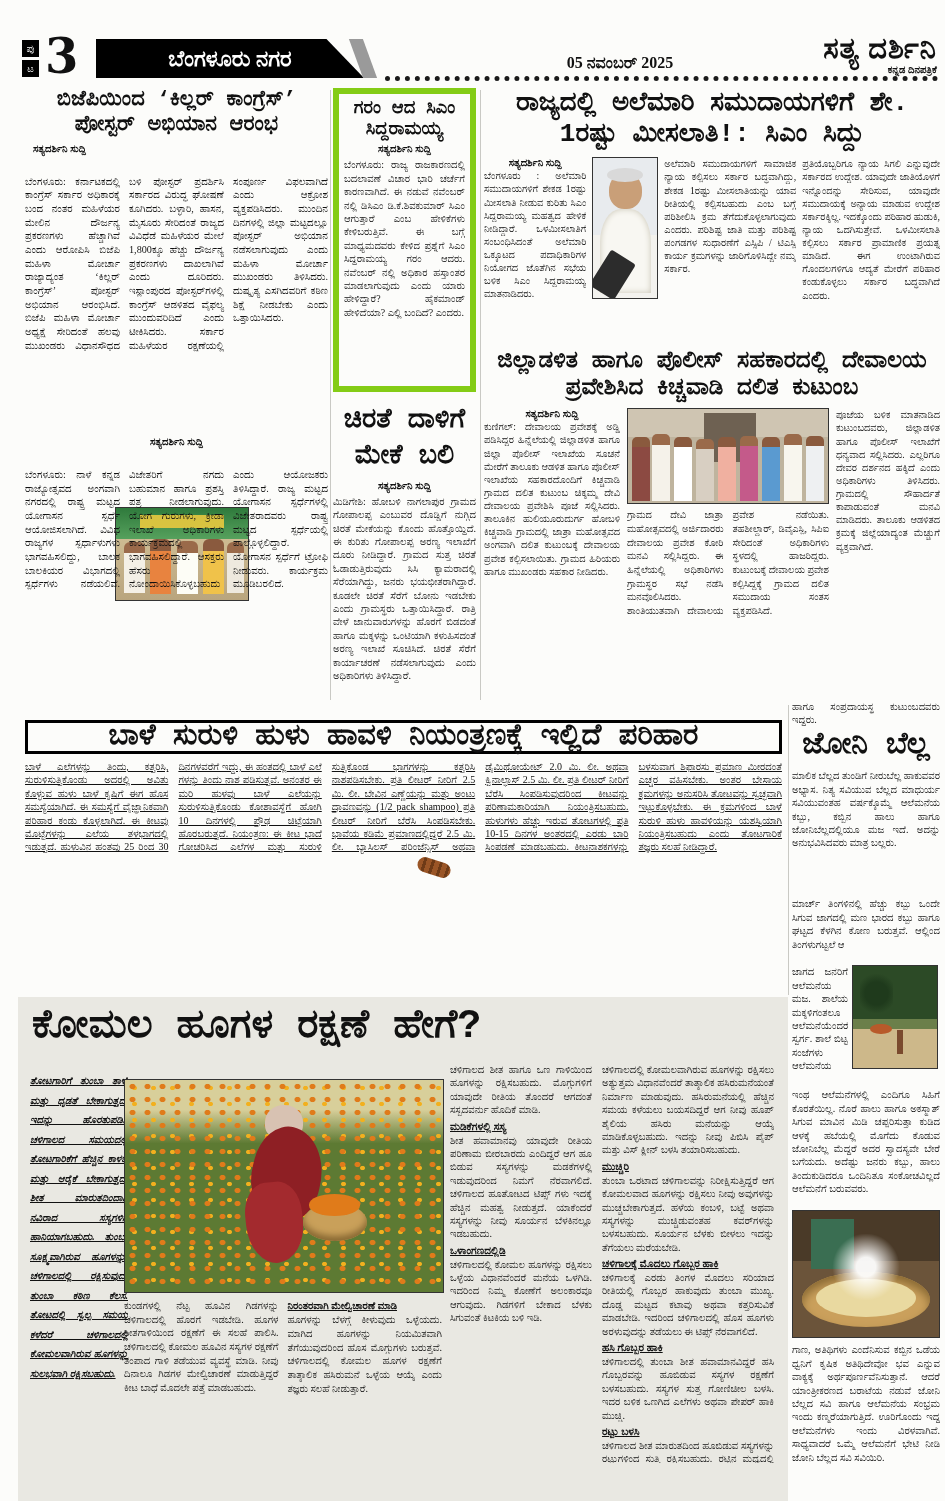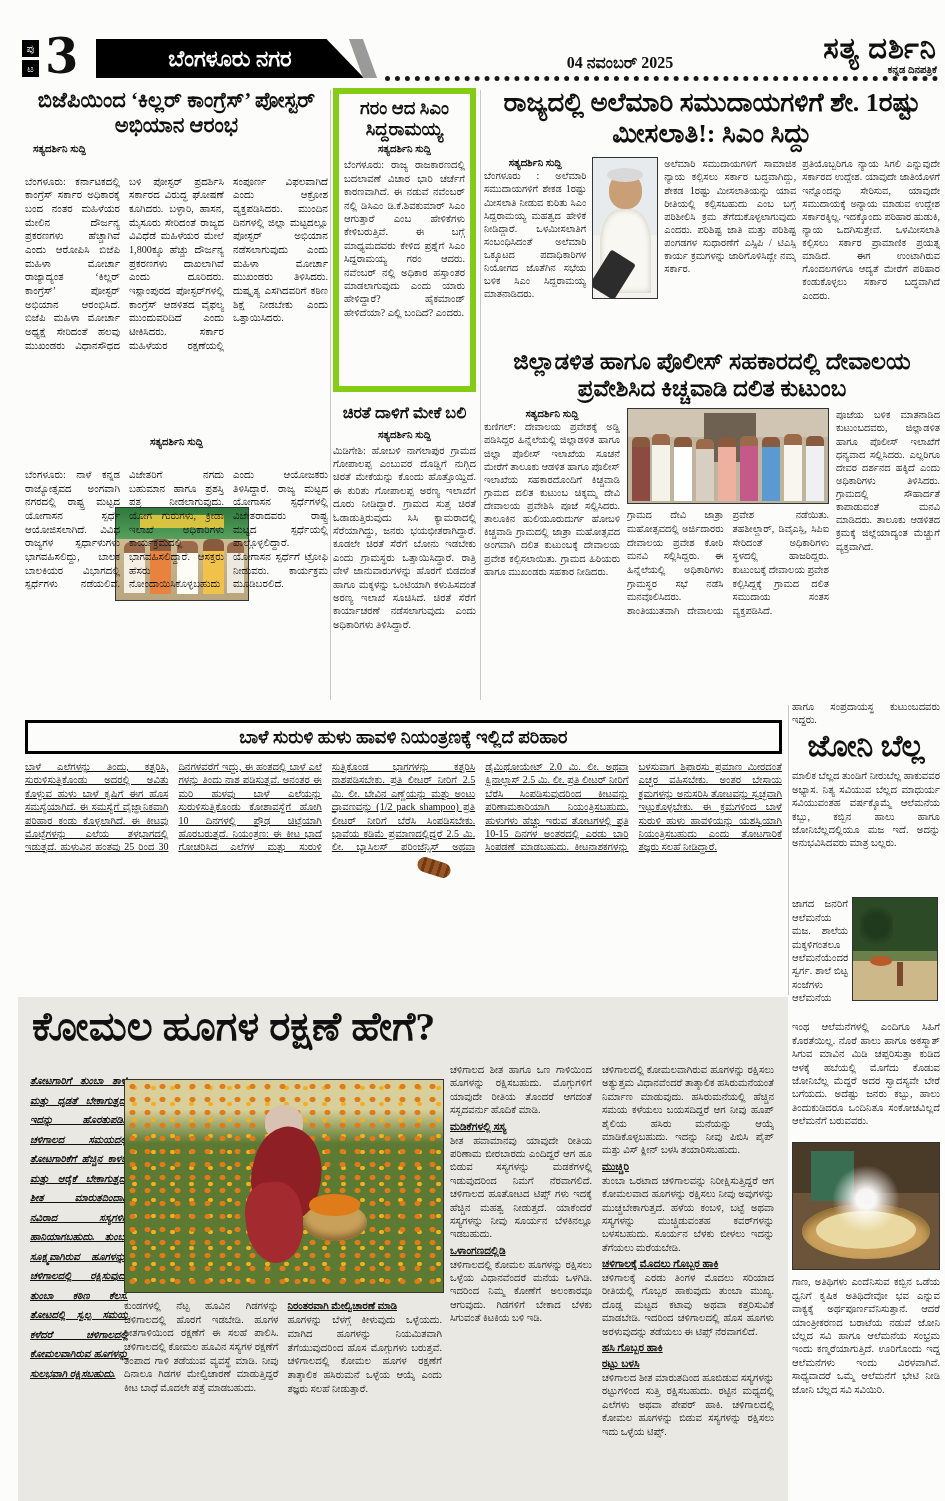--- a/index.html
+++ b/index.html
@@ -2,21 +2,21 @@
 <html><head>
 <meta charset="utf-8">
 <style>
   html,body{margin:0;padding:0;}
   body{
     width:945px;height:1501px;position:relative;overflow:hidden;
     background:#fcfcfa;color:#111;
     font-family:"Liberation Serif","DejaVu Serif",serif;
   }
   .abs{position:absolute;}
-  .hl{font-weight:bold;text-align:center;line-height:1.18;font-family:Liberation Serif, serif;}
+  .hl{font-weight:bold;text-align:center;line-height:1.18;font-family:Liberation Mono, monospace;}
   .byline{font-weight:bold;text-align:center;font-size:10px;}
   .bodytext{font-size:10.2px;line-height:1.34;text-align:justify;overflow:hidden;}
   .cols2{column-count:2;column-gap:9px;}
   .cols3{column-count:3;column-gap:9px;margin-top:20px;}
   .cols5{column-count:5;column-gap:10px;}
   .subhd{font-weight:bold;text-decoration:underline;display:block;margin:4px 0 1px;}
   .vrule{width:1px;background:#c9c9c4;}
   .photo{border:1px solid #333;overflow:hidden;position:relative;}
 </style>
 </head>
@@ -24,21 +24,21 @@
 
 <div class="abs" style="left:22px;top:40px;">
   <div style="width:17px;height:17px;background:#000;color:#fff;font-size:10px;text-align:center;line-height:17px;margin-bottom:3px;">ಪು</div>
   <div style="width:17px;height:17px;background:#000;color:#fff;font-size:10px;text-align:center;line-height:17px;">ಟ</div>
 </div>
 <div class="abs" style="left:45px;top:28px;font-size:48px;font-weight:bold;font-family:'DejaVu Serif',serif;">3</div>
 <div class="abs" style="left:96px;top:39px;width:268px;height:39px;background:#000;clip-path:polygon(0 0,86% 0,100% 100%,0 100%);">
   <div style="color:#fff;font-size:22px;font-weight:bold;text-align:center;line-height:39px;">ಬೆಂಗಳೂರು ನಗರ</div>
 </div>
 <div class="abs" style="left:356px;top:39px;width:14px;height:39px;background:#9a9a9a;transform:skewX(20deg);"></div>
-<div class="abs" style="left:530px;top:54px;width:180px;text-align:center;font-weight:bold;font-size:16px;">04 ನವಂಬರ್ 2025</div>
+<div class="abs" style="left:530px;top:54px;width:180px;text-align:center;font-weight:bold;font-size:16px;">05 ನವಂಬರ್ 2025</div>
 <div class="abs" style="right:8px;top:34px;text-align:right;">
   <div style="font-size:29px;font-weight:bold;letter-spacing:1px;line-height:1;">ಸತ್ಯ ದರ್ಶಿನಿ</div>
   <div style="font-size:10px;font-weight:bold;margin-top:1px;">ಕನ್ನಡ ದಿನಪತ್ರಿಕೆ</div>
 </div>
 <div class="abs" style="left:385px;top:76px;width:553px;height:0;border-bottom:5px dotted #1a1a1a;"></div>
 
 <div class="abs vrule" style="left:330px;top:90px;height:610px;"></div>
 <div class="abs vrule" style="left:480px;top:90px;height:610px;"></div>
 <div class="abs vrule" style="left:788px;top:705px;height:290px;"></div>
 
@@ -61,21 +61,21 @@
   <div class="bodytext cols3" style="height:186px;">ಬೆಂಗಳೂರು: ನಾಳೆ ಕನ್ನಡ ರಾಜ್ಯೋತ್ಸವದ ಅಂಗವಾಗಿ ನಗರದಲ್ಲಿ ರಾಷ್ಟ್ರ ಮಟ್ಟದ ಯೋಗಾಸನ ಸ್ಪರ್ಧೆ ಆಯೋಜಿಸಲಾಗಿದೆ. ವಿವಿಧ ರಾಜ್ಯಗಳ ಸ್ಪರ್ಧಾಳುಗಳು ಭಾಗವಹಿಸಲಿದ್ದು, ಬಾಲಕ ಬಾಲಕಿಯರ ವಿಭಾಗದಲ್ಲಿ ಸ್ಪರ್ಧೆಗಳು ನಡೆಯಲಿವೆ. ವಿಜೇತರಿಗೆ ನಗದು ಬಹುಮಾನ ಹಾಗೂ ಪ್ರಶಸ್ತಿ ಪತ್ರ ನೀಡಲಾಗುವುದು. ಯೋಗ ಗುರುಗಳು, ಕ್ರೀಡಾ ಇಲಾಖೆ ಅಧಿಕಾರಿಗಳು ಕಾರ್ಯಕ್ರಮದಲ್ಲಿ ಭಾಗವಹಿಸಲಿದ್ದಾರೆ. ಆಸಕ್ತರು ಹೆಸರು ನೋಂದಾಯಿಸಿಕೊಳ್ಳಬಹುದು ಎಂದು ಆಯೋಜಕರು ತಿಳಿಸಿದ್ದಾರೆ. ರಾಜ್ಯ ಮಟ್ಟದ ಯೋಗಾಸನ ಸ್ಪರ್ಧೆಗಳಲ್ಲಿ ವಿಜೇತರಾದವರು ರಾಷ್ಟ್ರ ಮಟ್ಟದ ಸ್ಪರ್ಧೆಯಲ್ಲಿ ಪಾಲ್ಗೊಳ್ಳಲಿದ್ದಾರೆ. ಯೋಗಾಸನ ಸ್ಪರ್ಧೆಗೆ ಟ್ರೋಫಿ ನೀಡುವರು. ಕಾರ್ಯಕ್ರಮ ಮೂಡಿಬರಲಿದೆ.</div>
 </div>
 
 <div class="abs" style="left:333px;top:88px;width:143px;height:304px;border:6px solid #84cc16;padding:4px 5px;box-sizing:border-box;">
   <div class="hl" style="font-size:18px;">ಗರಂ ಆದ ಸಿಎಂ ಸಿದ್ದರಾಮಯ್ಯ</div>
   <div class="byline" style="margin:3px 0;">ಸತ್ಯದರ್ಶಿನಿ ಸುದ್ದಿ</div>
   <div class="bodytext" style="height:212px;font-size:10px;">ಬೆಂಗಳೂರು: ರಾಜ್ಯ ರಾಜಕಾರಣದಲ್ಲಿ ಬದಲಾವಣೆ ವಿಚಾರ ಭಾರಿ ಚರ್ಚೆಗೆ ಕಾರಣವಾಗಿದೆ. ಈ ನಡುವೆ ನವೆಂಬರ್ ನಲ್ಲಿ ಡಿಸಿಎಂ ಡಿ.ಕೆ.ಶಿವಕುಮಾರ್ ಸಿಎಂ ಆಗುತ್ತಾರೆ ಎಂಬ ಹೇಳಿಕೆಗಳು ಕೇಳಿಬರುತ್ತಿವೆ. ಈ ಬಗ್ಗೆ ಮಾಧ್ಯಮದವರು ಕೇಳಿದ ಪ್ರಶ್ನೆಗೆ ಸಿಎಂ ಸಿದ್ದರಾಮಯ್ಯ ಗರಂ ಆದರು. ನವೆಂಬರ್ ನಲ್ಲಿ ಅಧಿಕಾರ ಹಸ್ತಾಂತರ ಮಾಡಲಾಗುವುದು ಎಂದು ಯಾರು ಹೇಳಿದ್ದಾರೆ? ಹೈಕಮಾಂಡ್ ಹೇಳಿದೆಯಾ? ಎಲ್ಲಿ ಬಂದಿದೆ? ಎಂದರು.</div>
 </div>
 
 <div class="abs" style="left:333px;top:402px;width:143px;height:298px;">
-  <div class="hl" style="font-size:16px;line-height:1.35;">ಚಿರತೆ ದಾಳಿಗೆ ಮೇಕೆ ಬಲಿ</div>
+  <div class="hl" style="font-size:27px;line-height:1.35;">ಚಿರತೆ ದಾಳಿಗೆ ಮೇಕೆ ಬಲಿ</div>
   <div class="byline" style="margin:5px 0 3px;">ಸತ್ಯದರ್ಶಿನಿ ಸುದ್ದಿ</div>
   <div class="bodytext" style="height:210px;font-size:10px;">ಮಿಡಿಗೇಶಿ: ಹೋಬಳಿ ನಾಗಲಾಪುರ ಗ್ರಾಮದ ಗೋಪಾಲಪ್ಪ ಎಂಬುವರ ದೊಡ್ಡಿಗೆ ನುಗ್ಗಿದ ಚಿರತೆ ಮೇಕೆಯನ್ನು ಕೊಂದು ಹೊತ್ತೊಯ್ದಿದೆ. ಈ ಕುರಿತು ಗೋಪಾಲಪ್ಪ ಅರಣ್ಯ ಇಲಾಖೆಗೆ ದೂರು ನೀಡಿದ್ದಾರೆ. ಗ್ರಾಮದ ಸುತ್ತ ಚಿರತೆ ಓಡಾಡುತ್ತಿರುವುದು ಸಿಸಿ ಕ್ಯಾಮರಾದಲ್ಲಿ ಸೆರೆಯಾಗಿದ್ದು, ಜನರು ಭಯಭೀತರಾಗಿದ್ದಾರೆ. ಕೂಡಲೇ ಚಿರತೆ ಸೆರೆಗೆ ಬೋನು ಇಡಬೇಕು ಎಂದು ಗ್ರಾಮಸ್ಥರು ಒತ್ತಾಯಿಸಿದ್ದಾರೆ. ರಾತ್ರಿ ವೇಳೆ ಜಾನುವಾರುಗಳನ್ನು ಹೊರಗೆ ಬಿಡದಂತೆ ಹಾಗೂ ಮಕ್ಕಳನ್ನು ಒಂಟಿಯಾಗಿ ಕಳುಹಿಸದಂತೆ ಅರಣ್ಯ ಇಲಾಖೆ ಸೂಚಿಸಿದೆ. ಚಿರತೆ ಸೆರೆಗೆ ಕಾರ್ಯಾಚರಣೆ ನಡೆಸಲಾಗುವುದು ಎಂದು ಅಧಿಕಾರಿಗಳು ತಿಳಿಸಿದ್ದಾರೆ.</div>
 </div>
 
 <div class="abs" style="left:484px;top:88px;width:456px;height:254px;">
   <div class="hl" style="font-size:26px;">ರಾಜ್ಯದಲ್ಲಿ ಅಲೆಮಾರಿ ಸಮುದಾಯಗಳಿಗೆ ಶೇ. 1ರಷ್ಟು ಮೀಸಲಾತಿ!: ಸಿಎಂ ಸಿದ್ದು</div>
   <div style="display:flex;gap:6px;margin-top:8px;height:174px;">
     <div style="width:104px;">
       <div class="byline">ಸತ್ಯದರ್ಶಿನಿ ಸುದ್ದಿ</div>
       <div class="bodytext" style="height:158px;font-size:9.8px;">ಬೆಂಗಳೂರು : ಅಲೆಮಾರಿ ಸಮುದಾಯಗಳಿಗೆ ಶೇಕಡ 1ರಷ್ಟು ಮೀಸಲಾತಿ ನೀಡುವ ಕುರಿತು ಸಿಎಂ ಸಿದ್ದರಾಮಯ್ಯ ಮಹತ್ವದ ಹೇಳಿಕೆ ನೀಡಿದ್ದಾರೆ. ಒಳಮೀಸಲಾತಿಗೆ ಸಂಬಂಧಿಸಿದಂತೆ ಅಲೆಮಾರಿ ಒಕ್ಕೂಟದ ಪದಾಧಿಕಾರಿಗಳ ನಿಯೋಗದ ಜೊತೆಗಿನ ಸಭೆಯ ಬಳಿಕ ಸಿಎಂ ಸಿದ್ದರಾಮಯ್ಯ ಮಾತನಾಡಿದರು.</div>
@@ -114,38 +114,39 @@
       <div class="bodytext cols2" style="height:186px;margin-top:4px;">
         <span style="font-size:9.8px;">ಗ್ರಾಮದ ದೇವಿ ಜಾತ್ರಾ ಮಹೋತ್ಸವದಲ್ಲಿ ಅರ್ಜಿದಾರರು ದೇವಾಲಯ ಪ್ರವೇಶ ಕೋರಿ ಮನವಿ ಸಲ್ಲಿಸಿದ್ದರು. ಈ ಹಿನ್ನೆಲೆಯಲ್ಲಿ ಅಧಿಕಾರಿಗಳು ಗ್ರಾಮಸ್ಥರ ಸಭೆ ನಡೆಸಿ ಮನವೊಲಿಸಿದರು. ಶಾಂತಿಯುತವಾಗಿ ದೇವಾಲಯ ಪ್ರವೇಶ ನಡೆಯಿತು.</span>
         <span style="font-size:9.8px;">ತಹಶೀಲ್ದಾರ್, ಡಿವೈಎಸ್ಪಿ, ಸಿಪಿಐ ಸೇರಿದಂತೆ ಅಧಿಕಾರಿಗಳು ಸ್ಥಳದಲ್ಲಿ ಹಾಜರಿದ್ದರು. ಕುಟುಂಬಕ್ಕೆ ದೇವಾಲಯ ಪ್ರವೇಶ ಕಲ್ಪಿಸಿದ್ದಕ್ಕೆ ಗ್ರಾಮದ ದಲಿತ ಸಮುದಾಯ ಸಂತಸ ವ್ಯಕ್ತಪಡಿಸಿದೆ.</span>
       </div>
     </div>
     <div class="bodytext" style="width:104px;height:288px;font-size:9.8px;">ಪೂಜೆಯ ಬಳಿಕ ಮಾತನಾಡಿದ ಕುಟುಂಬದವರು, ಜಿಲ್ಲಾಡಳಿತ ಹಾಗೂ ಪೊಲೀಸ್ ಇಲಾಖೆಗೆ ಧನ್ಯವಾದ ಸಲ್ಲಿಸಿದರು. ಎಲ್ಲರಿಗೂ ದೇವರ ದರ್ಶನದ ಹಕ್ಕಿದೆ ಎಂದು ಅಧಿಕಾರಿಗಳು ತಿಳಿಸಿದರು. ಗ್ರಾಮದಲ್ಲಿ ಸೌಹಾರ್ದತೆ ಕಾಪಾಡುವಂತೆ ಮನವಿ ಮಾಡಿದರು. ತಾಲೂಕು ಆಡಳಿತದ ಕ್ರಮಕ್ಕೆ ಜಿಲ್ಲೆಯಾದ್ಯಂತ ಮೆಚ್ಚುಗೆ ವ್ಯಕ್ತವಾಗಿದೆ.</div>
   </div>
 </div>
 
 <div class="abs" style="left:25px;top:720px;width:757px;height:34px;border:3px solid #000;box-sizing:border-box;">
-  <div class="hl" style="font-size:18px;line-height:28px;">ಬಾಳೆ ಸುರುಳಿ ಹುಳು ಹಾವಳಿ ನಿಯಂತ್ರಣಕ್ಕೆ ಇಲ್ಲಿದೆ ಪರಿಹಾರ</div>
+  <div class="hl" style="font-size:29px;line-height:28px;">ಬಾಳೆ ಸುರುಳಿ ಹುಳು ಹಾವಳಿ ನಿಯಂತ್ರಣಕ್ಕೆ ಇಲ್ಲಿದೆ ಪರಿಹಾರ</div>
 </div>
 <div class="abs" style="left:25px;top:760px;width:757px;height:232px;text-decoration:underline;">
   <div class="bodytext cols5" style="height:232px;font-size:10px;">ಬಾಳೆ ಎಲೆಗಳನ್ನು ತಿಂದು, ಕತ್ತರಿಸಿ, ಸುರುಳಿಸುತ್ತಿಕೊಂಡು ಅದರಲ್ಲಿ ಅವಿತು ಕೊಳ್ಳುವ ಹುಳು ಬಾಳೆ ಕೃಷಿಗೆ ಈಗ ಹೊಸ ಸಮಸ್ಯೆಯಾಗಿದೆ. ಈ ಸಮಸ್ಯೆಗೆ ವೈಜ್ಞಾನಿಕವಾಗಿ ಪರಿಹಾರ ಕಂಡು ಕೊಳ್ಳಲಾಗಿದೆ. ಈ ಕೀಟವು ಮೊಟ್ಟೆಗಳನ್ನು ಎಲೆಯ ತಳಭಾಗದಲ್ಲಿ ಇಡುತ್ತದೆ. ಹುಳುವಿನ ಹಂತವು 25 ರಿಂದ 30 ದಿನಗಳವರೆಗೆ ಇದ್ದು, ಈ ಹಂತದಲ್ಲಿ ಬಾಳೆ ಎಲೆ ಗಳನ್ನು ತಿಂದು ನಾಶ ಪಡಿಸುತ್ತವೆ. ಅನಂತರ ಈ ಮರಿ ಹುಳವು ಬಾಳೆ ಎಲೆಯನ್ನು ಸುರುಳಿಸುತ್ತಿಕೊಂಡು ಕೋಶಾವಸ್ಥೆಗೆ ಹೋಗಿ 10 ದಿನಗಳಲ್ಲಿ ಪ್ರೌಢ ಚಿಟ್ಟೆಯಾಗಿ ಹೊರಬರುತ್ತದೆ. ನಿಯಂತ್ರಣ: ಈ ಕೀಟ ಭಾದೆ ಗೋಚರಿಸಿದ ಎಲೆಗಳ ಮತ್ತು ಸುರುಳಿ ಸುತ್ತಿಕೊಂಡ ಭಾಗಗಳನ್ನು ಕತ್ತರಿಸಿ ನಾಶಪಡಿಸಬೇಕು. ಪ್ರತಿ ಲೀಟರ್ ನೀರಿಗೆ 2.5 ಮಿ. ಲೀ. ಬೇವಿನ ಎಣ್ಣೆಯನ್ನು ಮತ್ತು ಅಂಟು ದ್ರಾವಣವನ್ನು (1/2 pack shampoo) ಪ್ರತಿ ಲೀಟರ್ ನೀರಿಗೆ ಬೆರೆಸಿ ಸಿಂಪಡಿಸಬೇಕು. ಭಾವೆಯ ಕಡಿಮೆ ಪ್ರಮಾಣದಲ್ಲಿದ್ದರೆ 2.5 ಮಿ. ಲೀ. ಬ್ಯಾಸಿಲಸ್ ಪರಿಂಜೆನ್ಸಿಸ್ ಅಥವಾ ಡೈಮಿಥೋಯೇಟ್ 2.0 ಮಿ. ಲೀ. ಅಥವಾ ಕ್ವಿನಾಲ್ಫಾಸ್ 2.5 ಮಿ. ಲೀ. ಪ್ರತಿ ಲೀಟರ್ ನೀರಿಗೆ ಬೆರೆಸಿ ಸಿಂಪಡಿಸುವುದರಿಂದ ಕೀಟವನ್ನು ಪರಿಣಾಮಕಾರಿಯಾಗಿ ನಿಯಂತ್ರಿಸಬಹುದು. ಹುಳುಗಳು ಹೆಚ್ಚು ಇರುವ ತೋಟಗಳಲ್ಲಿ ಪ್ರತಿ 10-15 ದಿನಗಳ ಅಂತರದಲ್ಲಿ ಎರಡು ಬಾರಿ ಸಿಂಪಡಣೆ ಮಾಡಬಹುದು. ಕೀಟನಾಶಕಗಳನ್ನು ಬಳಸುವಾಗ ಶಿಫಾರಸು ಪ್ರಮಾಣ ಮೀರದಂತೆ ಎಚ್ಚರ ವಹಿಸಬೇಕು. ಅಂತರ ಬೇಸಾಯ ಕ್ರಮಗಳನ್ನು ಅನುಸರಿಸಿ ತೋಟವನ್ನು ಸ್ವಚ್ಛವಾಗಿ ಇಟ್ಟುಕೊಳ್ಳಬೇಕು. ಈ ಕ್ರಮಗಳಿಂದ ಬಾಳೆ ಸುರುಳಿ ಹುಳು ಹಾವಳಿಯನ್ನು ಯಶಸ್ವಿಯಾಗಿ ನಿಯಂತ್ರಿಸಬಹುದು ಎಂದು ತೋಟಗಾರಿಕೆ ತಜ್ಞರು ಸಲಹೆ ನೀಡಿದ್ದಾರೆ.</div>
   <div class="photo abs" style="left:68px;top:6px;width:152px;height:142px;background:linear-gradient(180deg,#a8cf86 0%,#6d9d55 45%,#3f6e33 100%);">
     <div style="position:absolute;left:10%;top:0;width:6%;height:100%;background:#2e4f28;"></div>
     <div style="position:absolute;left:70%;top:0;width:5%;height:100%;background:#37552e;"></div>
     <div style="position:absolute;left:20%;top:22%;width:58%;height:26%;background:#bfe08a;transform:rotate(-18deg);border-radius:50% 10% 50% 10%;"></div>
     <div style="position:absolute;left:34%;top:48%;width:44%;height:22%;background:#8fbf62;transform:rotate(12deg);border-radius:10% 50% 10% 50%;"></div>
     <div style="position:absolute;left:48%;top:30%;width:10%;height:56%;background:#d8c06a;transform:rotate(8deg);border-radius:8px;"></div>
   </div>
   <div style="position:absolute;left:392px;top:100px;width:34px;height:15px;background:repeating-linear-gradient(90deg,#9a5526 0 5px,#6e3a16 5px 8px);border-radius:8px;transform:rotate(18deg);z-index:6;"></div>
 </div>
 
 <div class="abs" style="left:792px;top:700px;width:148px;height:800px;">
   <div class="bodytext" style="height:26px;font-size:10px;">ಹಾಗೂ ಸಂಪ್ರದಾಯಸ್ಥ ಕುಟುಂಬದವರು ಇದ್ದರು.</div>
   <div class="hl" style="font-size:30px;margin:2px 0 6px;">ಜೋನಿ ಬೆಲ್ಲ</div>
   <div class="bodytext" style="height:126px;font-size:10px;">ಮಾಲಿಕ ಬೆಲ್ಲದ ತುಂಡಿಗೆ ನೀರುಬೆಲ್ಲ ಹಾಕುವವರ ಅಭ್ಯಾಸ. ನಿತ್ಯ ಸವಿಯುವ ಬೆಲ್ಲದ ಮಾಧುರ್ಯ ಸವಿಯುವಂತಹ ವರ್ಷಕ್ಕೊಮ್ಮೆ ಆಲೆಮನೆಯ ಕಬ್ಬು, ಕಬ್ಬಿನ ಹಾಲು ಹಾಗೂ ಜೋನಿಬೆಲ್ಲದಲ್ಲಿಯೂ ಮಜ ಇದೆ. ಅದನ್ನು ಅನುಭವಿಸಿದವರು ಮಾತ್ರ ಬಲ್ಲರು.</div>
+  <div class="bodytext" style="height:66px;font-size:10px;margin-top:2px;">ಮಾರ್ಚ್ ತಿಂಗಳಿನಲ್ಲಿ ಹೆಚ್ಚು ಕಬ್ಬು ಒಂದೇ ಸಿಗುವ ಜಾಗದಲ್ಲಿ ಮಣ ಭಾರದ ಕಬ್ಬು ಹಾಗೂ ಘಟ್ಟದ ಕೆಳಗಿನ ಕೋಣ ಬರುತ್ತವೆ. ಆಲ್ಲಿಂದ ತಿಂಗಳುಗಟ್ಟಲೆ ಆ</div>
   <div style="display:flex;gap:4px;margin-top:2px;height:104px;">
     <div class="bodytext" style="width:56px;height:104px;font-size:10px;">ಜಾಗದ ಜನರಿಗೆ ಆಲೆಮನೆಯ ಮಜ. ಶಾಲೆಯ ಮಕ್ಕಳಿಗಂತಲೂ ಆಲೆಮನೆಯೆಂದರೆ ಸ್ವರ್ಗ. ಶಾಲೆ ಬಿಟ್ಟ ಸಂಜೆಗಳು ಆಲೆಮನೆಯ ಭಾಗವಾಗಿರುತ್ತಿದ್ದವು.</div>
     <div class="photo" style="width:84px;height:102px;background:linear-gradient(180deg,#2c4a26 0 52%,#6b7f4a 52% 62%,#cdb88a 62% 100%);flex:none;">
       <div style="position:absolute;left:8%;top:4%;width:40%;height:46%;background:radial-gradient(circle,#1f3a1c 40%,transparent 70%);"></div>
       <div style="position:absolute;left:52%;top:62%;width:8%;height:24%;background:#7a4a2e;"></div>
       <div style="position:absolute;left:20%;top:56%;width:26%;height:10%;background:#b85a2a;border-radius:50%;"></div>
     </div>
   </div>
   <div class="bodytext" style="height:118px;font-size:10px;margin-top:19px;">ಇಂಥ ಆಲೆಮನೆಗಳಲ್ಲಿ ಎಂದಿಗೂ ಸಿಹಿಗೆ ಕೊರತೆಯಿಲ್ಲ. ನೊರೆ ಹಾಲು ಹಾಗೂ ಅಕಸ್ಮಾತ್ ಸಿಗುವ ಮಾವಿನ ಮಿಡಿ ಚಪ್ಪರಿಸುತ್ತಾ ಕುಡಿದ ಆಳಕ್ಕೆ ಹಬೆಯಲ್ಲಿ ಮೊಗೆದು ಕೊಡುವ ಜೋನಿಬೆಲ್ಲ ಮೆದ್ದರೆ ಅದರ ಸ್ವಾದಸ್ಯವೇ ಬೇರೆ ಬಗೆಯದು. ಅದೆಷ್ಟು ಜನರು ಕಬ್ಬು, ಹಾಲು ತಿಂದುಕುಡಿದರೂ ಒಂದಿನಿತೂ ಸಂಕೋಚವಿಲ್ಲದೆ ಆಲೆಮನೆಗೆ ಬರುವವರು.</div>
   <div class="photo" style="width:146px;height:126px;margin-top:4px;background:linear-gradient(180deg,#4a3a28 0 40%,#6b543a 40% 100%);">
@@ -183,16 +184,17 @@
     <div class="bodytext" style="font-size:10px;">ಚಳಿಗಾಲದಲ್ಲಿ ಕೋಮಲ ಹೂಗಳನ್ನು ರಕ್ಷಿಸಲು ಒಳ್ಳೆಯ ವಿಧಾನವೆಂದರೆ ಮನೆಯ ಒಳಗಿಡಿ. ಇದರಿಂದ ನಿಮ್ಮ ಕೋಣೆಗೆ ಅಲಂಕಾರವೂ ಆಗುವುದು. ಗಿಡಗಳಿಗೆ ಬೇಕಾದ ಬೆಳಕು ಸಿಗುವಂತೆ ಕಿಟಕಿಯ ಬಳಿ ಇಡಿ.</div>
   </div>
 
   <div style="position:absolute;left:584px;top:66px;width:172px;height:400px;overflow:hidden;">
     <div class="bodytext" style="font-size:10px;">ಚಳಿಗಾಲದಲ್ಲಿ ಕೋಮಲವಾಗಿರುವ ಹೂಗಳನ್ನು ರಕ್ಷಿಸಲು ಅತ್ಯುತ್ತಮ ವಿಧಾನವೆಂದರೆ ತಾತ್ಕಾಲಿಕ ಹಸಿರುಮನೆಯಂತೆ ನಿರ್ಮಾಣ ಮಾಡುವುದು. ಹಸಿರುಮನೆಯಲ್ಲಿ ಹೆಚ್ಚಿನ ಸಮಯ ಕಳೆಯಲು ಬಯಸದಿದ್ದರೆ ಆಗ ನೀವು ಹೂಪ್ ಶೈಲಿಯ ಹಸಿರು ಮನೆಯನ್ನು ಆಯ್ಕೆ ಮಾಡಿಕೊಳ್ಳಬಹುದು. ಇದನ್ನು ನೀವು ಪಿಬಿಸಿ ಪೈಪ್ ಮತ್ತು ವಿಸ್ ಕ್ಲೀನ್ ಬಳಸಿ ತಯಾರಿಸಬಹುದು.</div>
     <span class="subhd" style="font-size:10.5px;">ಮುಚ್ಚಿರಿ</span>
     <div class="bodytext" style="font-size:10px;">ತುಂಬಾ ಒರಟಾದ ಚಳಿಗಾಲವನ್ನು ನಿರೀಕ್ಷಿಸುತ್ತಿದ್ದರೆ ಆಗ ಕೋಮಲವಾದ ಹೂಗಳನ್ನು ರಕ್ಷಿಸಲು ನೀವು ಅವುಗಳನ್ನು ಮುಚ್ಚಬೇಕಾಗುತ್ತದೆ. ಹಳೆಯ ಕಂಬಳಿ, ಬಟ್ಟೆ ಅಥವಾ ಸಸ್ಯಗಳನ್ನು ಮುಚ್ಚಿಡುವಂತಹ ಕವರ್‌ಗಳನ್ನು ಬಳಸಬಹುದು. ಸೂರ್ಯನ ಬೆಳಕು ಬೀಳಲು ಇದನ್ನು ತೆಗೆಯಲು ಮರೆಯಬೇಡಿ.</div>
     <span class="subhd" style="font-size:10.5px;">ಚಳಿಗಾಲಕ್ಕೆ ಮೊದಲು ಗೊಬ್ಬರ ಹಾಕಿ</span>
     <div class="bodytext" style="font-size:10px;">ಚಳಿಗಾಲಕ್ಕೆ ಎರಡು ತಿಂಗಳ ಮೊದಲು ಸರಿಯಾದ ರೀತಿಯಲ್ಲಿ ಗೊಬ್ಬರ ಹಾಕುವುದು ತುಂಬಾ ಮುಖ್ಯ. ದೊಡ್ಡ ಮಟ್ಟದ ಕಟಾವು ಅಥವಾ ಕತ್ತರಿಸುವಿಕೆ ಮಾಡಬೇಡಿ. ಇದರಿಂದ ಚಳಿಗಾಲದಲ್ಲಿ ಹೊಸ ಹೂಗಳು ಅರಳುವುದನ್ನು ತಡೆಯಲು ಈ ಟಿಪ್ಸ್ ನೆರವಾಗಲಿದೆ.</div>
     <span class="subhd" style="font-size:10.5px;">ಹಸಿ ಗೊಬ್ಬರ ಹಾಕಿ</span>
+    <div class="bodytext" style="font-size:10px;">ಚಳಿಗಾಲದಲ್ಲಿ ತುಂಬಾ ಶೀತ ಹವಾಮಾನವಿದ್ದರೆ ಹಸಿ ಗೊಬ್ಬರವನ್ನು ಹೂಬಿಡುವ ಸಸ್ಯಗಳ ರಕ್ಷಣೆಗೆ ಬಳಸಬಹುದು. ಸಸ್ಯಗಳ ಸುತ್ತ ಗೋಣಿಚೀಲ ಬಳಸಿ. ಇದರ ಬಳಿಕ ಒಣಗಿದ ಎಲೆಗಳು ಅಥವಾ ಪೇಪರ್ ಹಾಕಿ ಮುಚ್ಚಿ.</div>
     <span class="subhd" style="font-size:10.5px;">ರಟ್ಟು ಬಳಸಿ</span>
     <div class="bodytext" style="font-size:10px;">ಚಳಿಗಾಲದ ಶೀತ ಮಾರುತದಿಂದ ಹೂಬಿಡುವ ಸಸ್ಯಗಳನ್ನು ರಟ್ಟುಗಳಿಂದ ಸುತ್ತಿ ರಕ್ಷಿಸಬಹುದು. ರಟ್ಟಿನ ಮಧ್ಯದಲ್ಲಿ ಎಲೆಗಳು ಅಥವಾ ಪೇಪರ್ ಹಾಕಿ. ಚಳಿಗಾಲದಲ್ಲಿ ಕೋಮಲ ಹೂಗಳನ್ನು ಬಿಡುವ ಸಸ್ಯಗಳನ್ನು ರಕ್ಷಿಸಲು ಇದು ಒಳ್ಳೆಯ ಟಿಪ್ಸ್.</div>
   </div>
 </div>
 
 </body></html>

